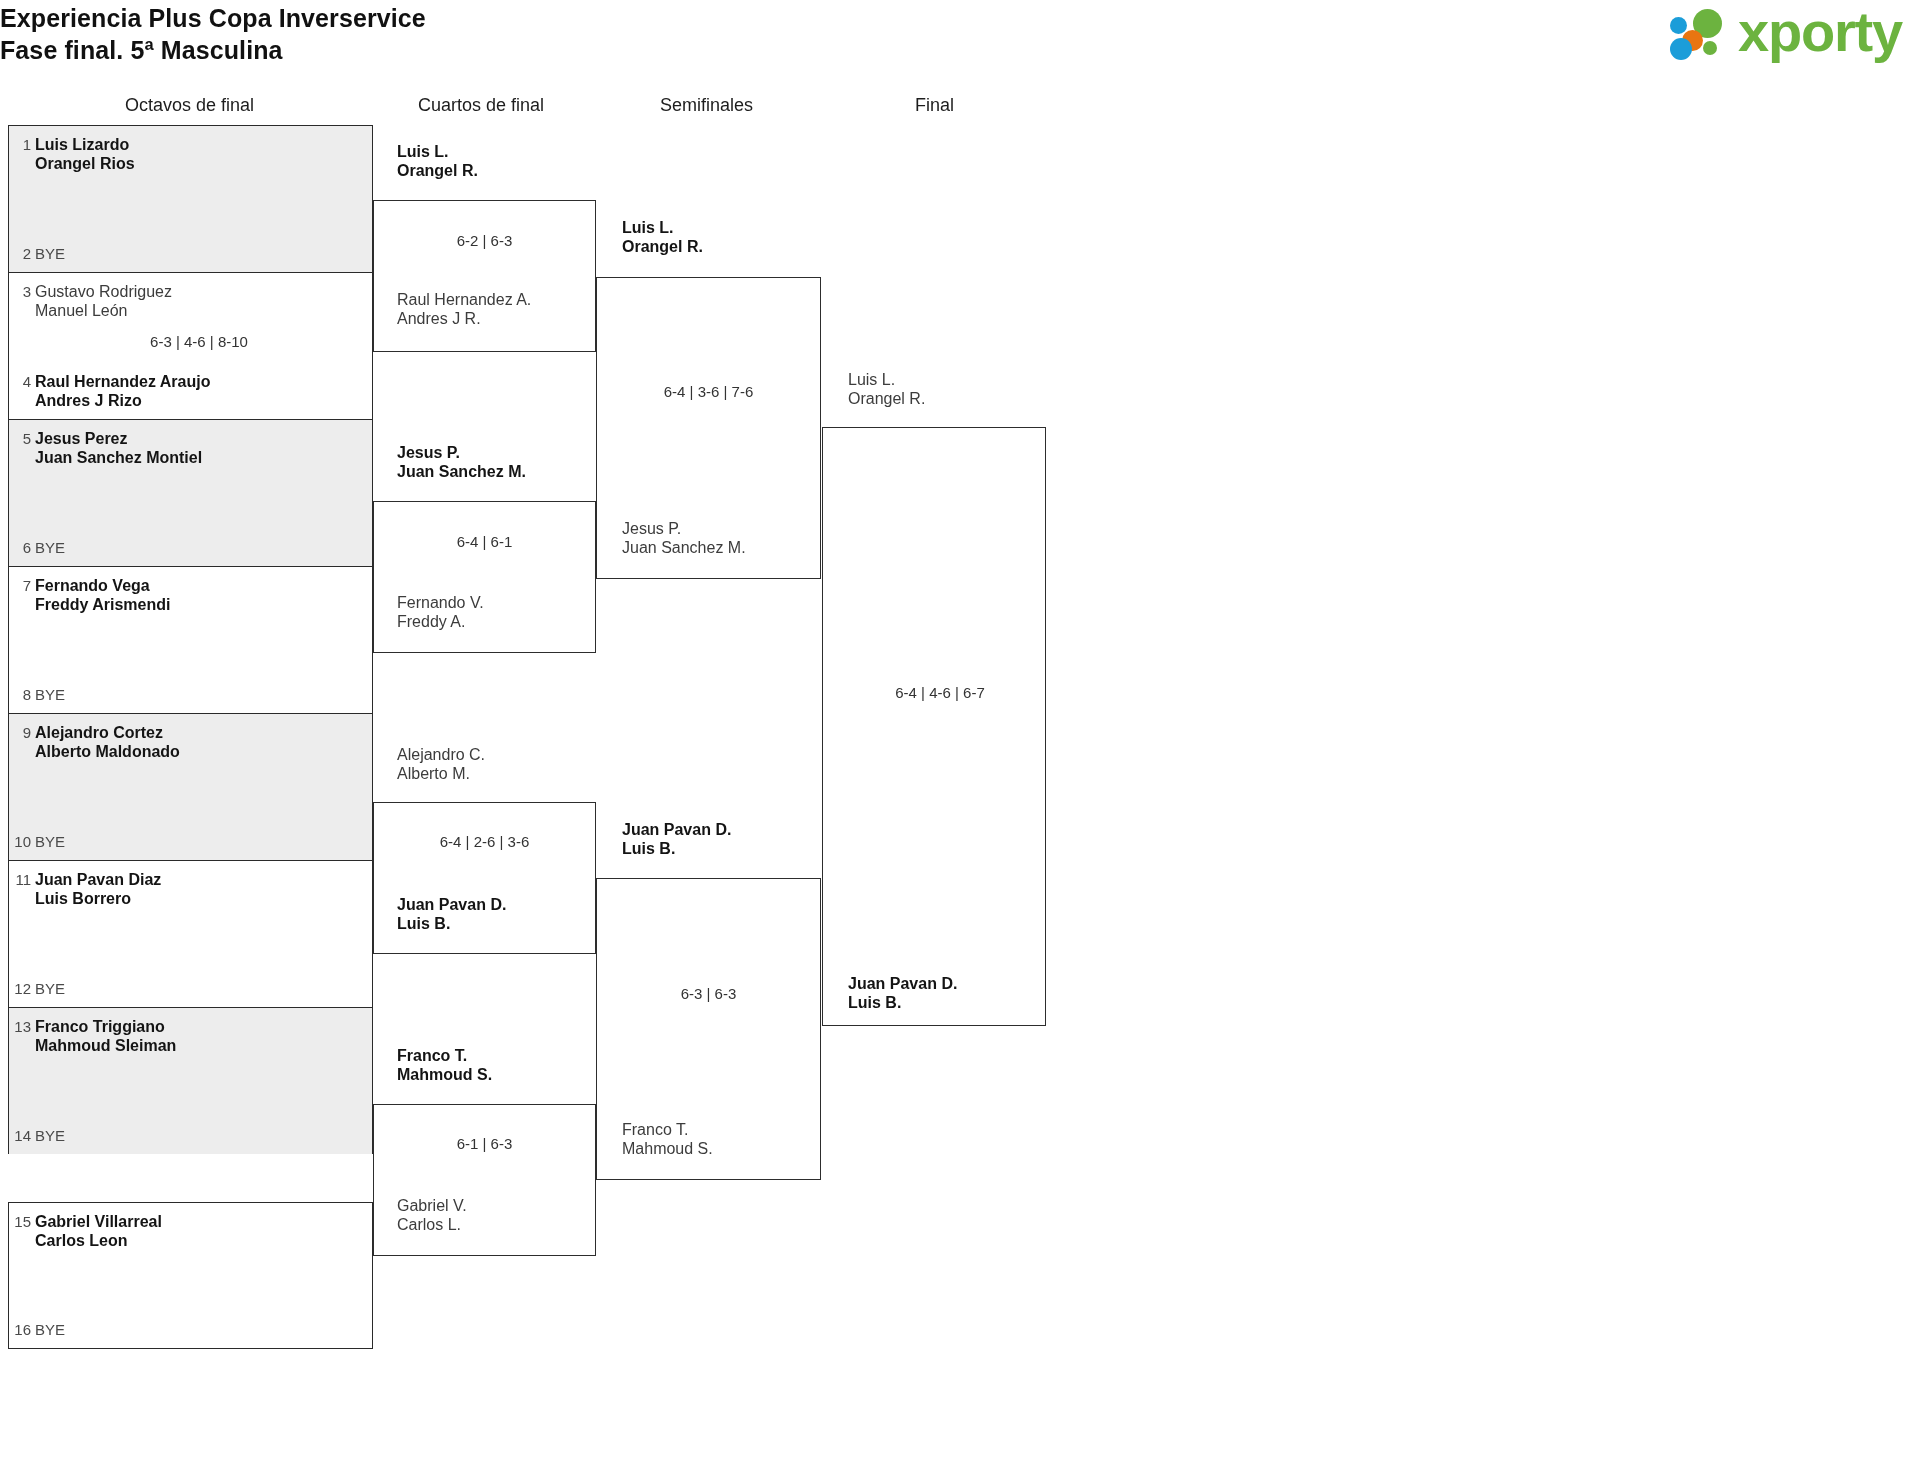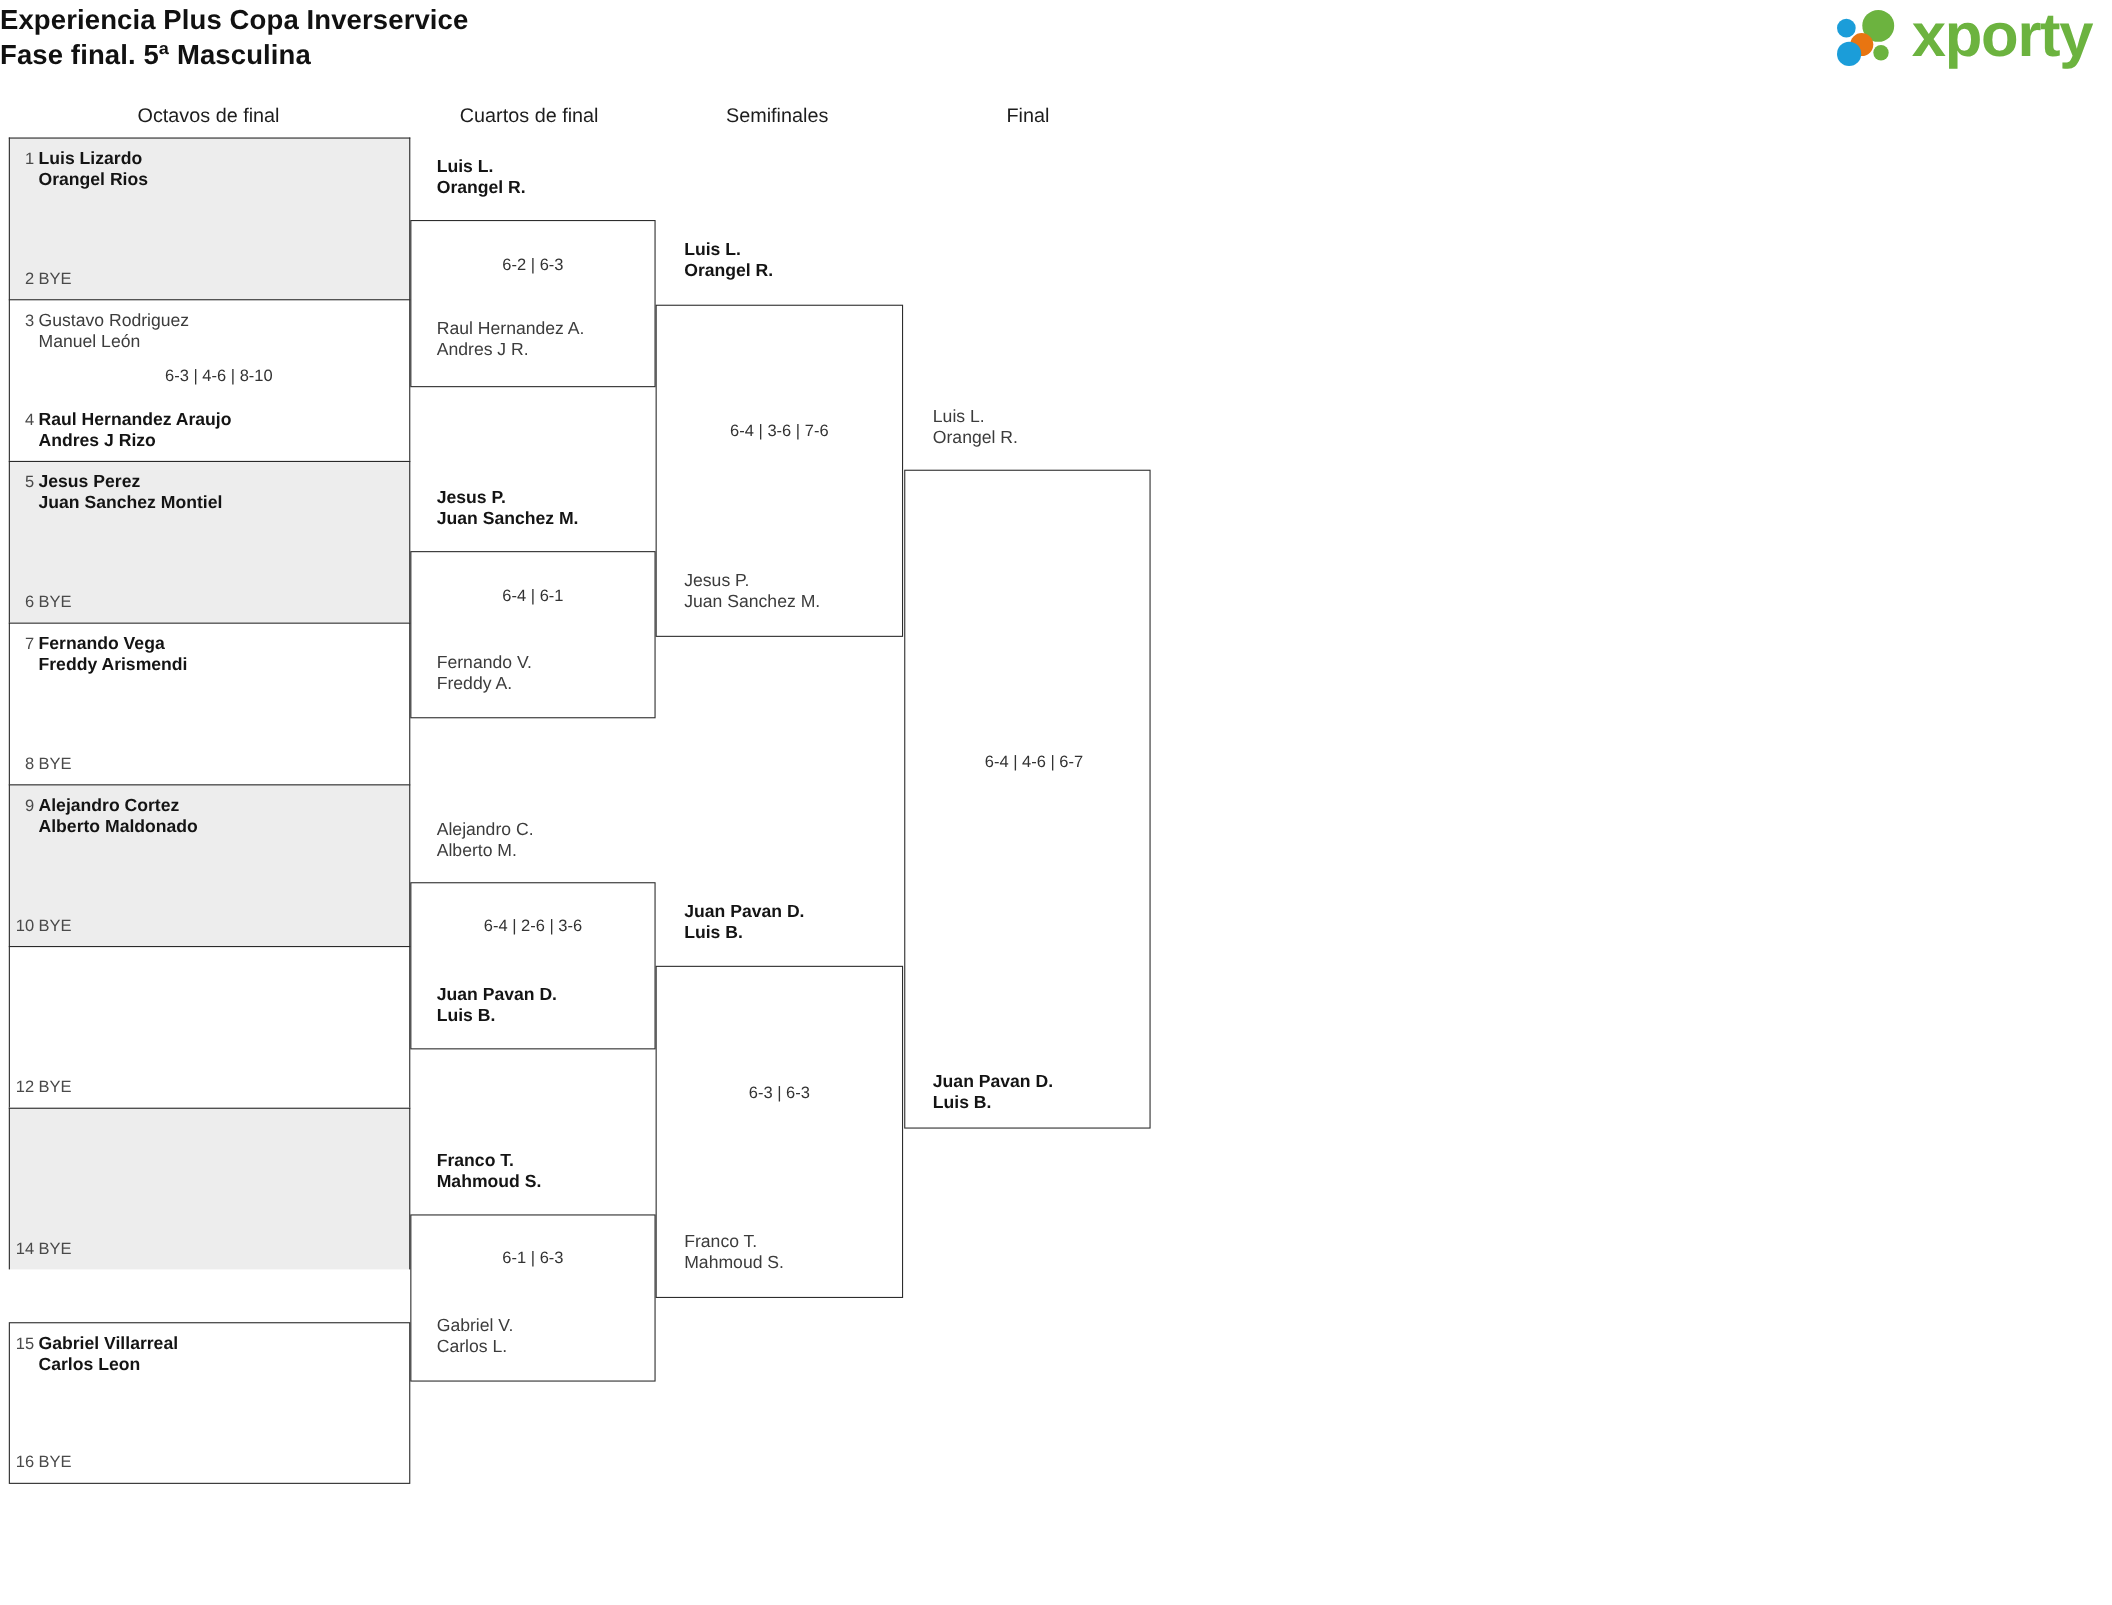--- a/index.html
+++ b/index.html
@@ -144,27 +144,41 @@
           <span>Alberto Maldonado</span>
         </span>
       </div>
       <div class="slot bot">
         <span class="seedno">10</span>
         <span class="names bye">BYE</span>
       </div>
     </div>
 
     <div class="r16pair">
+      <div class="slot top">
+        <span class="seedno">11</span>
+        <span class="names win">
+          <span>Juan Pavan Diaz</span><br>
+          <span>Luis Borrero</span>
+        </span>
+      </div>
       <div class="slot bot">
         <span class="seedno">12</span>
         <span class="names bye">BYE</span>
       </div>
     </div>
 
     <div class="r16pair shade">
+      <div class="slot top">
+        <span class="seedno">13</span>
+        <span class="names win">
+          <span>Franco Triggiano</span><br>
+          <span>Mahmoud Sleiman</span>
+        </span>
+      </div>
       <div class="slot bot">
         <span class="seedno">14</span>
         <span class="names bye">BYE</span>
       </div>
     </div>
 
     <div class="r16pair">
       <div class="slot top">
         <span class="seedno">15</span>
         <span class="names win">

